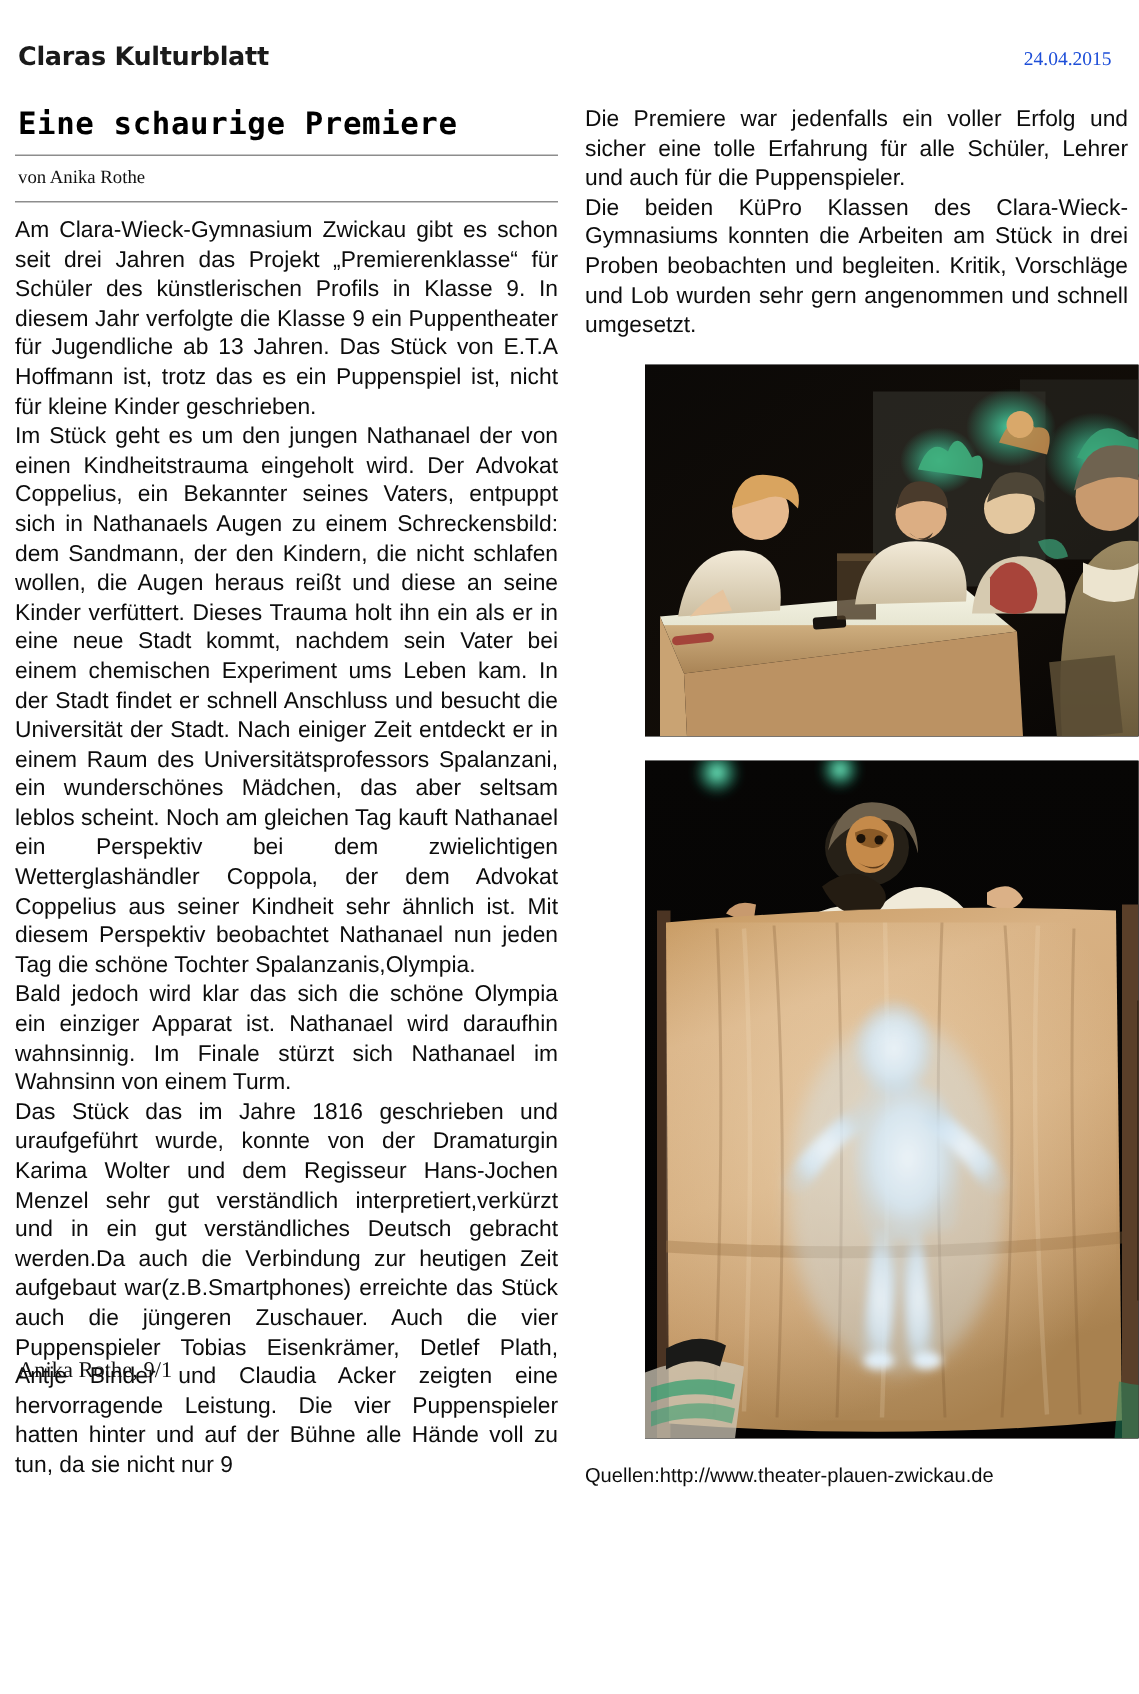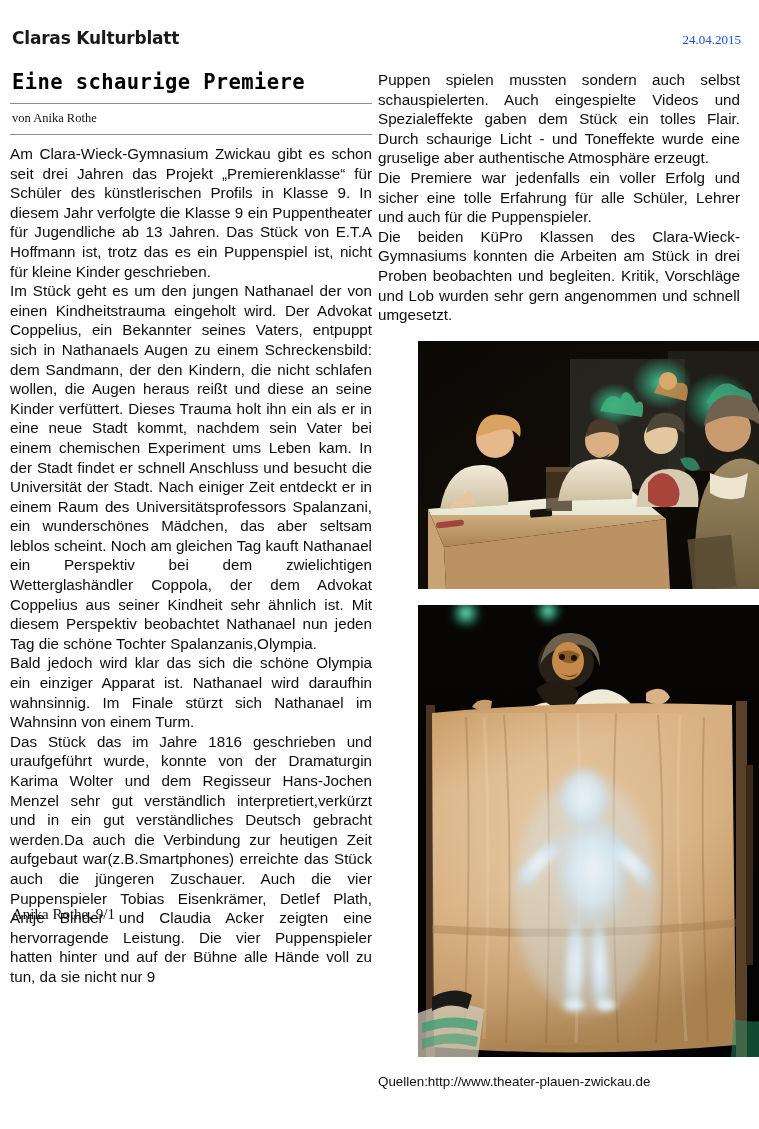--- a/index.html
+++ b/index.html
@@ -41,21 +41,21 @@
   .masthead-date {
     font-family: "Liberation Serif", serif;
     font-size: 13px;
     color: #1d4ed8;
     padding-right: 8px;
   }
 
   
   .columns {
     display: flex;
-    gap: 6px;
+    gap: 18px;
     margin-top: 12px;
     align-items: flex-start;
   }
   .col {
     width: 362px;
     flex: 0 0 362px;
   }
 
   .headline {
     font-family: "DejaVu Sans Mono", "Liberation Mono", monospace;
@@ -164,21 +164,20 @@
         <p>Im Stück geht es um den jungen Nathanael der von einen Kindheitstrauma eingeholt wird. Der Advokat Coppelius, ein Bekannter seines Vaters, entpuppt sich in Nathanaels Augen zu einem Schreckensbild: dem Sandmann, der den Kindern, die nicht schlafen wollen, die Augen heraus reißt und diese an seine Kinder verfüttert. Dieses Trauma holt ihn ein als er in eine neue Stadt kommt, nachdem sein Vater bei einem chemischen Experiment ums Leben kam. In der Stadt findet er schnell Anschluss und besucht die Universität der Stadt. Nach einiger Zeit  entdeckt er in einem Raum des Universitätsprofessors Spalanzani, ein wunderschönes Mädchen, das aber seltsam leblos scheint. Noch am gleichen Tag kauft Nathanael ein Perspektiv bei dem zwielichtigen Wetterglashändler Coppola, der dem Advokat Coppelius aus seiner Kindheit sehr ähnlich ist. Mit diesem Perspektiv beobachtet Nathanael nun jeden Tag die schöne Tochter Spalanzanis,Olympia.</p>
         <p>Bald jedoch wird klar das sich die schöne Olympia ein  einziger Apparat ist. Nathanael wird daraufhin wahnsinnig. Im Finale stürzt sich Nathanael im Wahnsinn von einem Turm.</p>
         <p>Das Stück das im Jahre 1816 geschrieben und uraufgeführt wurde, konnte von der Dramaturgin Karima Wolter und dem Regisseur Hans-Jochen Menzel sehr gut verständlich interpretiert,verkürzt und in ein gut verständliches Deutsch gebracht werden.Da auch die Verbindung zur heutigen Zeit aufgebaut war(z.B.Smartphones) erreichte das Stück auch die jüngeren Zuschauer. Auch die vier Puppenspieler Tobias Eisenkrämer, Detlef Plath, Antje Binder und Claudia Acker zeigten eine hervorragende Leistung. Die vier Puppenspieler hatten hinter und auf der Bühne alle Hände voll zu tun, da sie nicht nur 9</p>
       </div>
 
     </div>
 
     <div class="col col-right">
 
       <div class="bodytext">
-        <p>Puppen spielen mussten sondern auch selbst schauspielerten. Auch eingespielte Videos und Spezialeffekte gaben dem Stück ein tolles Flair. Durch schaurige Licht - und Toneffekte wurde eine gruselige aber authentische Atmosphäre erzeugt.</p>
         <p>Die Premiere war  jedenfalls ein voller Erfolg und sicher eine tolle Erfahrung für alle Schüler, Lehrer und auch für die Puppenspieler.</p>
         <p>Die beiden KüPro Klassen des Clara-Wieck-Gymnasiums konnten die Arbeiten am Stück in drei Proben beobachten und begleiten. Kritik, Vorschläge und Lob wurden sehr gern angenommen und schnell umgesetzt.</p>
       </div>
 
       <figure class="photo photo-1" aria-label="Vier Darsteller in hellen Kostümen sitzen um einen hell beleuchteten Tisch auf dunkler Bühne, im Hintergrund grün angestrahlte Puppen">
         <svg viewBox="0 0 353 248" preserveAspectRatio="none">
           <defs>
             <linearGradient id="p1bg" x1="0" y1="0" x2="1" y2="1">
               <stop offset="0%" stop-color="#0b0907"></stop>
               <stop offset="55%" stop-color="#120d08"></stop>

